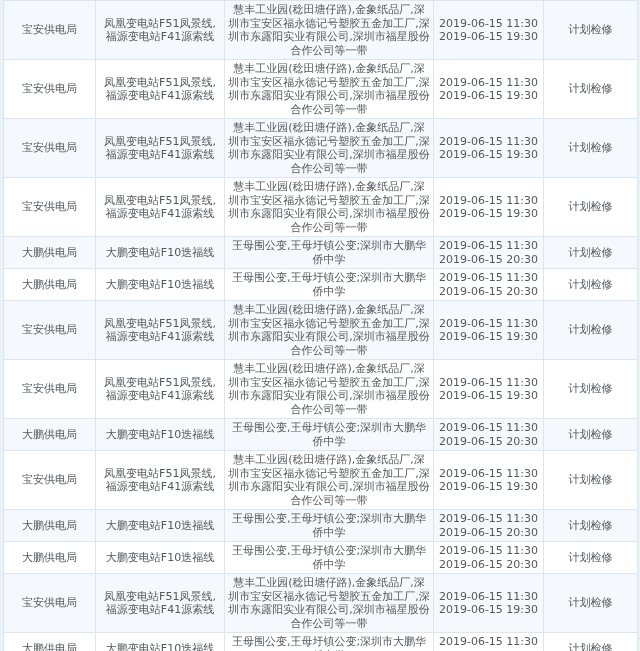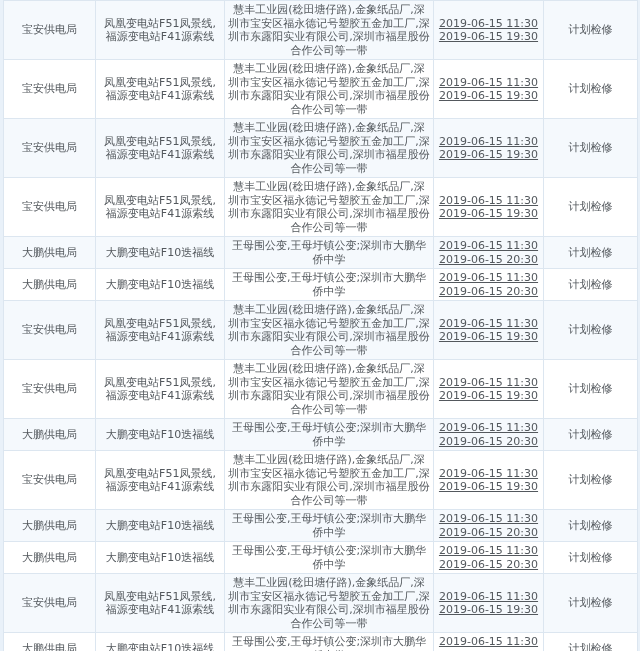--- a/index.html
+++ b/index.html
@@ -29,21 +29,21 @@
     font-size: 11px;
     line-height: 13.5px;
     color: #53585d;
     text-align: center;
     vertical-align: middle;
     padding: 2px 3px;
     word-break: break-all;
   }
   tr.row-odd  td { background: #f5f9fd; }
   tr.row-even td { background: #ffffff; }
-  td.cell-time div { white-space: nowrap; text-decoration: underline; }
+  td.cell-time div { white-space: nowrap; }
   col.c-bureau { width: 92px; }
   col.c-line   { width: 129px; }
   col.c-area   { width: 209px; }
   col.c-time   { width: 110px; }
   col.c-type   { width: 94px; }
 </style>
 </head>
 <body>
 
 <div class="screen">

